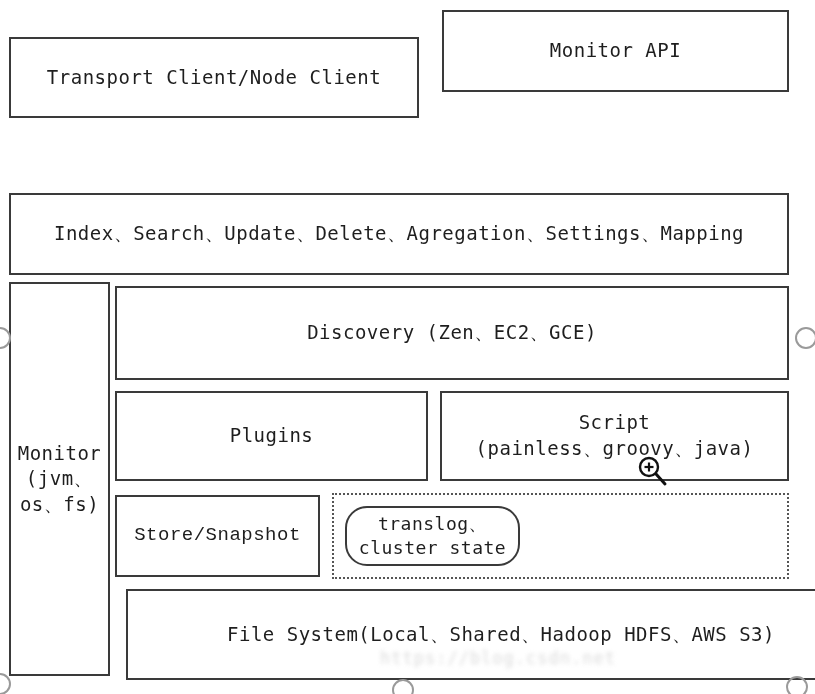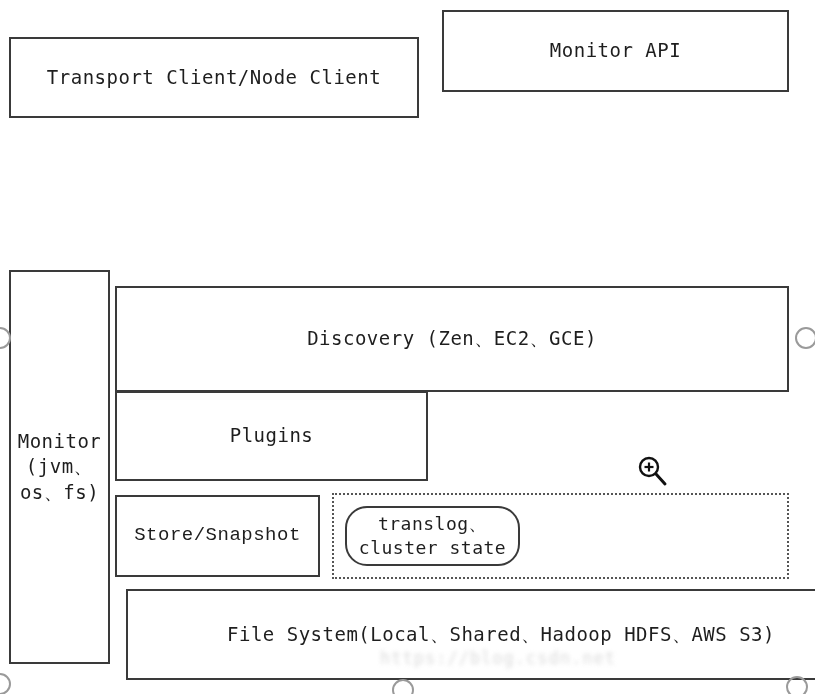--- a/index.html
+++ b/index.html
@@ -75,29 +75,32 @@
 </head>
 <body>
 
 <div id="canvas">
 
   <div class="box" style="left:9px; top:10px; width:410px; height:81px;margin-top:27px;">Transport Client/Node Client</div>
 
   <div class="box" style="left:442px; top:10px; width:347px; height:82px;">Monitor API</div>
 
 
+  <div class="box" style="left:9px; top:193px; width:780px; height:82px;">Index、Search、Update、Delete、Agregation、Settings、Mapping</div>
 
-  <div class="box" style="left:9px; top:270px; width:101px; height:394px;">Monitor
+  <div class="box" style="left:9px; top:282px; width:101px; height:394px;">Monitor
 (jvm、
 os、fs)</div>
 
-  <div class="box" style="left:115px; top:286px; width:674px; height:106px;">Discovery (Zen、EC2、GCE)</div>
+  <div class="box" style="left:115px; top:286px; width:674px; height:94px;">Discovery (Zen、EC2、GCE)</div>
 
   <div class="box" style="left:115px; top:391px; width:313px; height:90px;">Plugins</div>
 
+  <div class="box" style="left:440px; top:391px; width:349px; height:90px;">Script
+(painless、groovy、java)</div>
 
   <div class="box" style="left:115px; top:495px; width:205px; height:82px;font-family:Liberation Mono, monospace;">Store/Snapshot</div>
 
   <div class="dotted-group" style="left:332px; top:493px; width:457px; height:86px;"></div>
 
   <div class="box" style="left:345px; top:506px; width:175px; height:60px; font-size:18px;border-radius:22px;">translog、
 cluster state</div>
 
 
   <div class="box" style="left:126px; top:589px; width:750px; height:91px;">File System(Local、Shared、Hadoop HDFS、AWS S3)</div>

